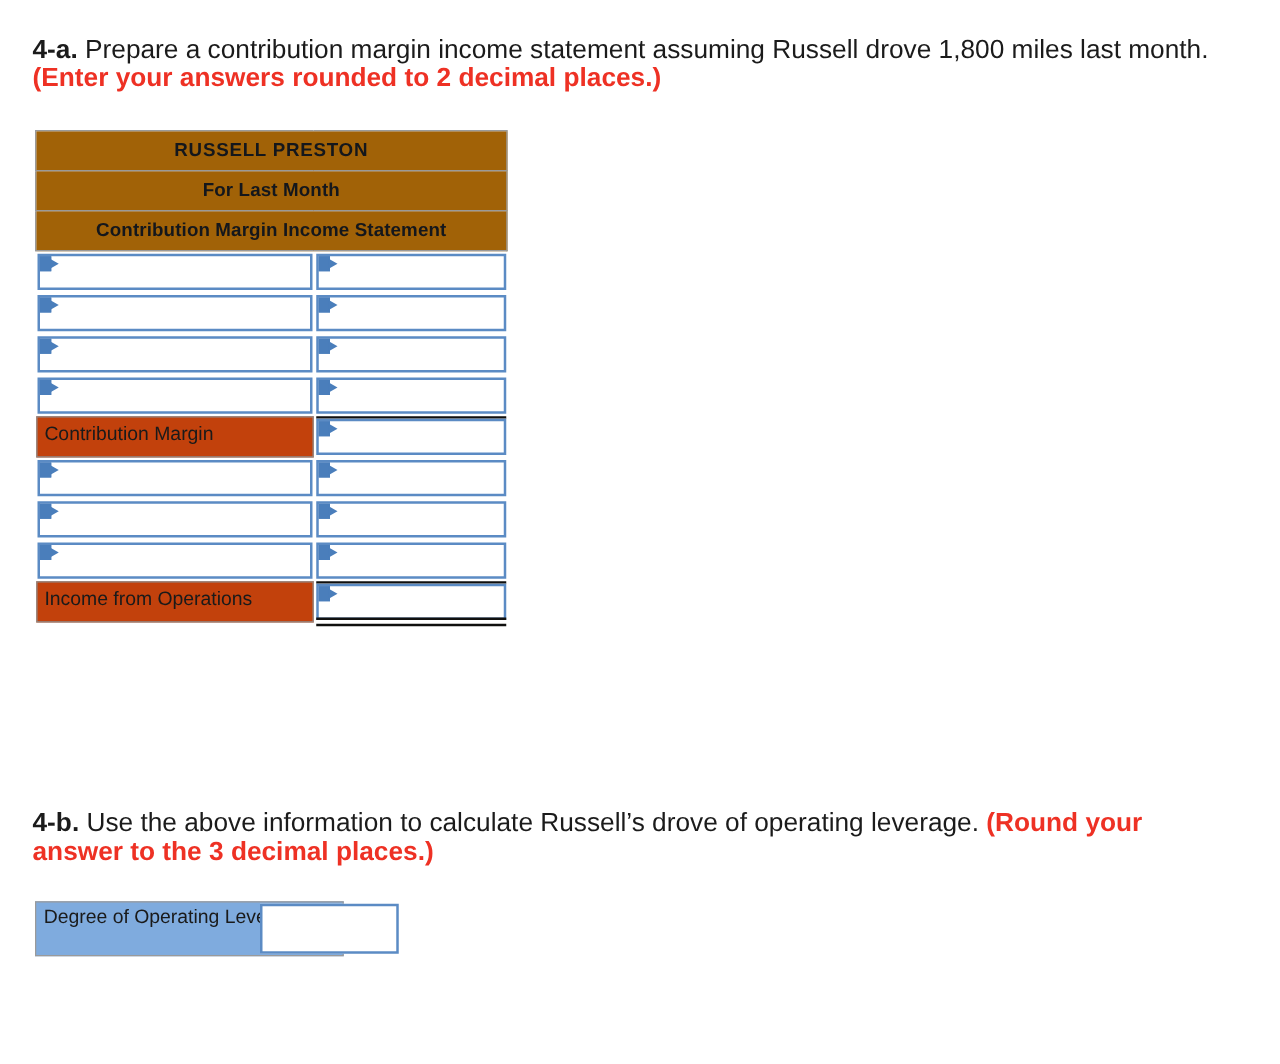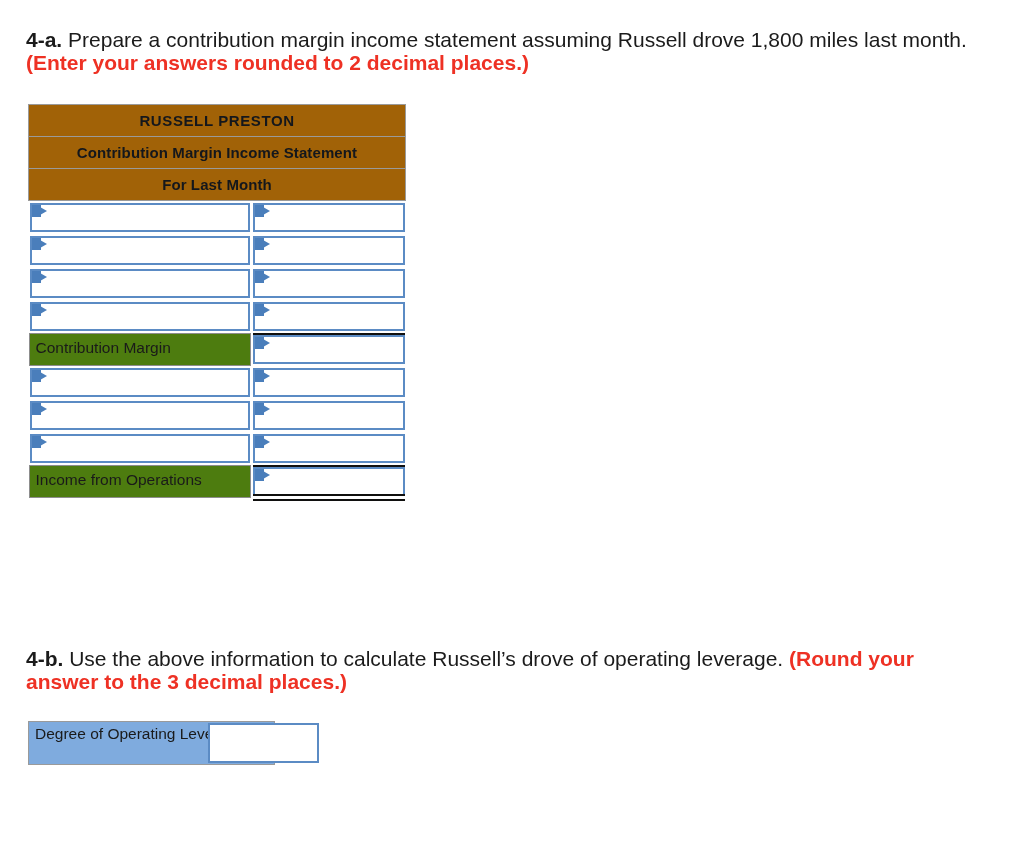--- a/index.html
+++ b/index.html
@@ -120,21 +120,21 @@
     font-size: 15px;
     color: #1a1a1a;
     padding: 0;
   }
 
   
   .static-label {
     box-sizing: border-box;
     height: 33px;
     margin: 0;
-    background: #4d7c0f;
+    background: #c2410c;
     border: 1px solid #8d8d8d;
     font-size: 15.5px;
     color: #1a1a1a;
     padding: 5px 0 0 6px;
     white-space: nowrap;
   }
 
   
   .rule-top {
     position: absolute;
@@ -207,24 +207,24 @@
 <table class="stmt-table">
   <colgroup>
     <col style="width:222px">
     <col style="width:155px">
   </colgroup>
   <tbody>
     <tr class="hdr-row hdr-title">
       <td colspan="2">RUSSELL PRESTON</td>
     </tr>
     <tr class="hdr-row">
+      <td colspan="2">For Last Month</td>
+    </tr>
+    <tr class="hdr-row">
       <td colspan="2">Contribution Margin Income Statement</td>
-    </tr>
-    <tr class="hdr-row">
-      <td colspan="2">For Last Month</td>
     </tr>
 
     <tr class="body-row">
       <td class="cell-label">
         <div class="ctl">
           <span class="flag"></span>
           <input type="text" value="" placeholder="" style="">
         </div>
       </td>
       <td class="cell-amount">

